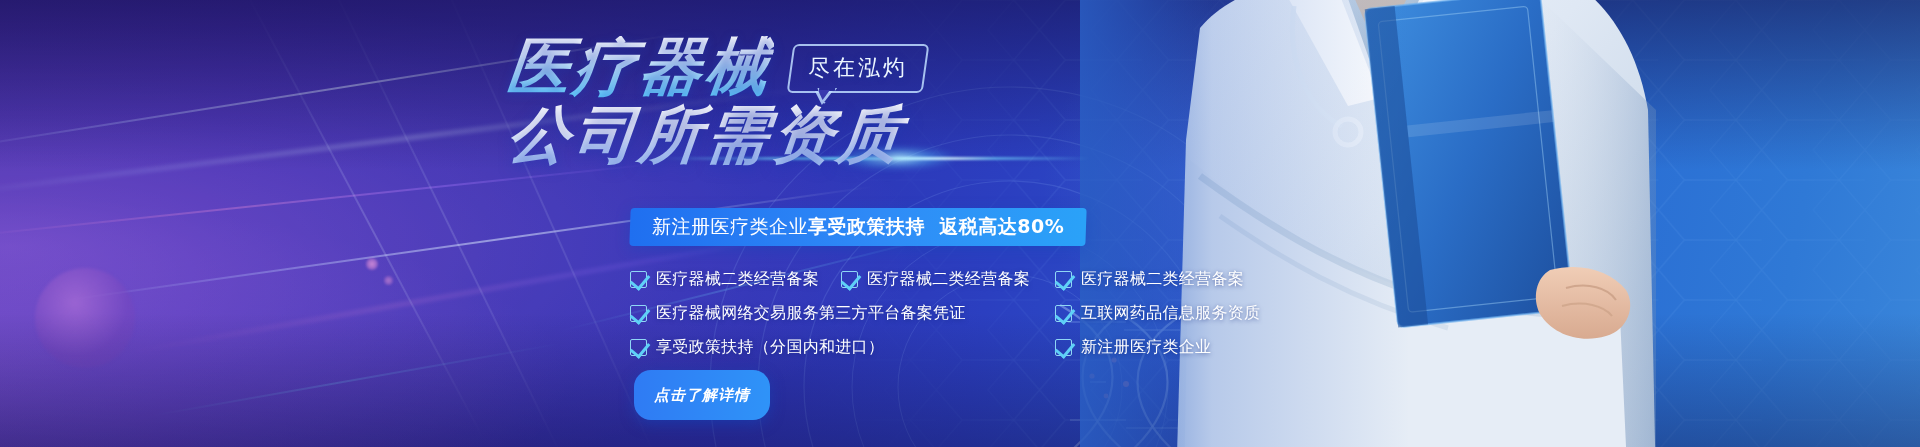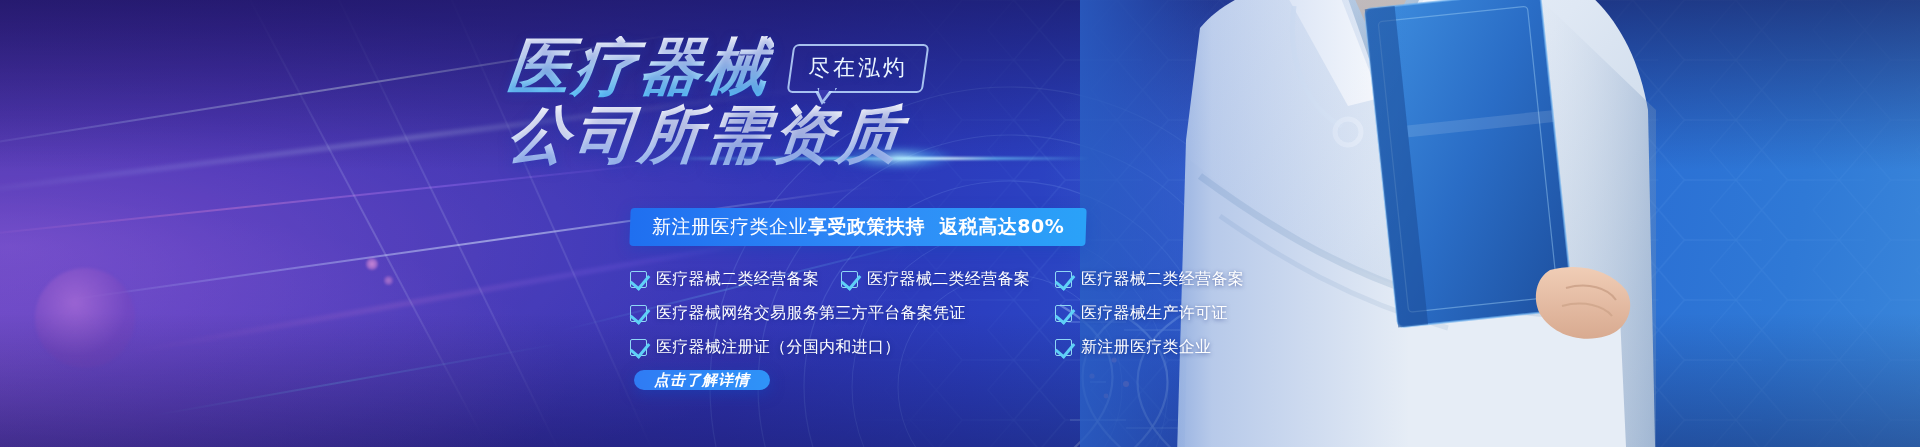--- a/index.html
+++ b/index.html
@@ -171,21 +171,21 @@
   }
   .check-item .label{
     color:#ffffff;font-size:16px;letter-spacing:.3px;white-space:nowrap;
     font-family:Liberation Serif, serif;
     text-shadow:0 1px 4px rgba(15,35,120,.6);
   }
   .row-inline{display:flex;align-items:center;}
   .row-inline .gap{width:22px;}
 
   .cta{
-    position:absolute;left:634px;top:370px;width:136px;height:20px;
+    position:absolute;left:634px;top:370px;width:136px;height:50px;
     background:linear-gradient(90deg,#2f7bf4 0%,#2f93f8 100%);
     border-radius:17px;display:flex;align-items:center;justify-content:center;
     box-shadow:0 4px 14px rgba(20,70,190,.5);cursor:pointer;border:none;
   }
   .cta span{
     color:#fff;font-size:15px;font-weight:700;font-style:italic;letter-spacing:1px;
     font-family:"DejaVu Sans","Liberation Sans",sans-serif;
   }
 </style>
 </head>
@@ -373,32 +373,32 @@
             <span class="chk"></span>
             <span class="label">医疗器械二类经营备案</span>
           </div>
         </div>
         <div class="check-item">
           <span class="chk"></span>
           <span class="label">医疗器械网络交易服务第三方平台备案凭证</span>
         </div>
         <div class="check-item">
           <span class="chk"></span>
-          <span class="label">医疗器械注册证（分国内和进口）</span>
+          <span class="label">享受政策扶持（分国内和进口）</span>
         </div>
       </div>
 
       <div class="check-col col-right">
         <div class="check-item">
           <span class="chk"></span>
           <span class="label">医疗器械二类经营备案</span>
         </div>
         <div class="check-item">
           <span class="chk"></span>
-          <span class="label">医疗器械生产许可证</span>
+          <span class="label">互联网药品信息服务资质</span>
         </div>
         <div class="check-item">
           <span class="chk"></span>
           <span class="label">新注册医疗类企业</span>
         </div>
       </div>
 
     </div>
 
     <button class="cta">

